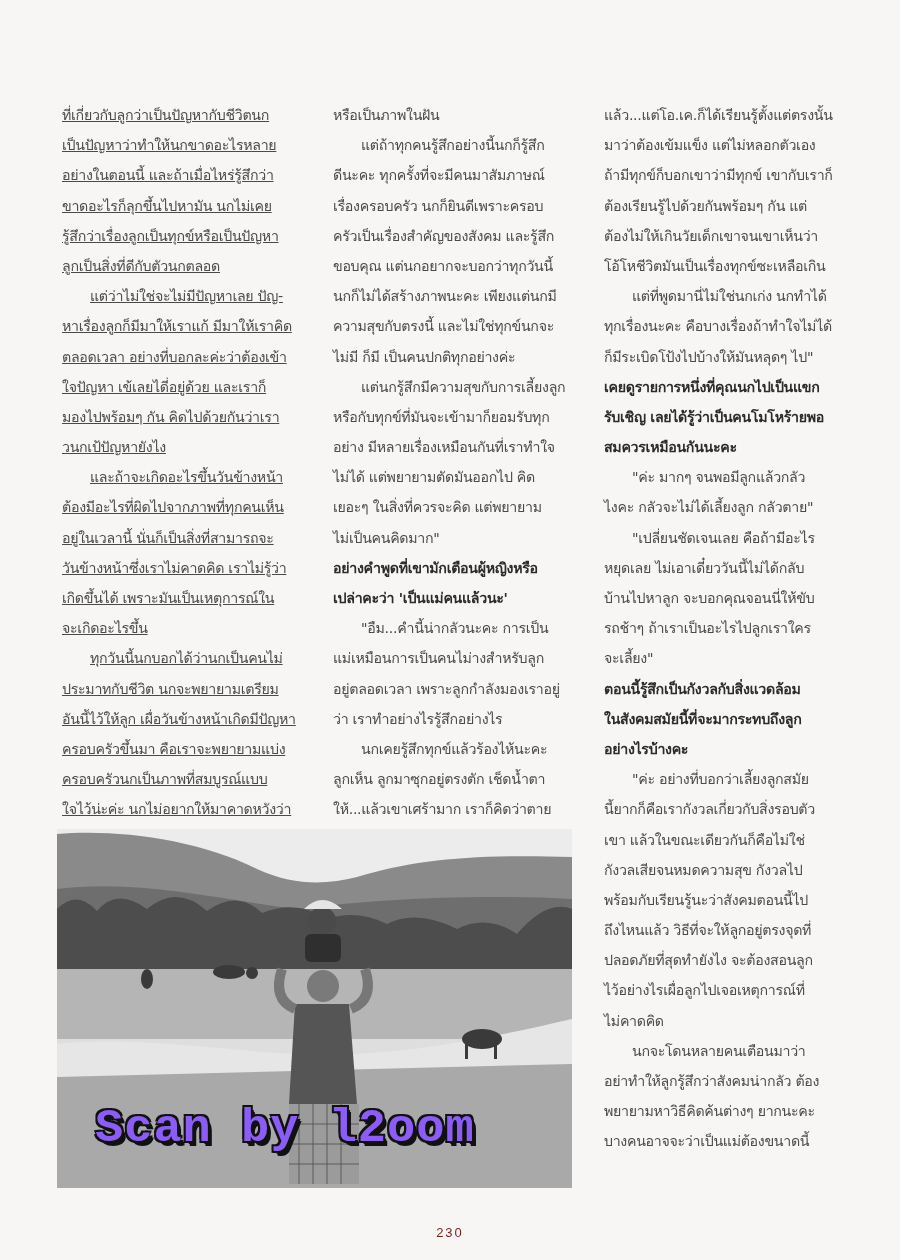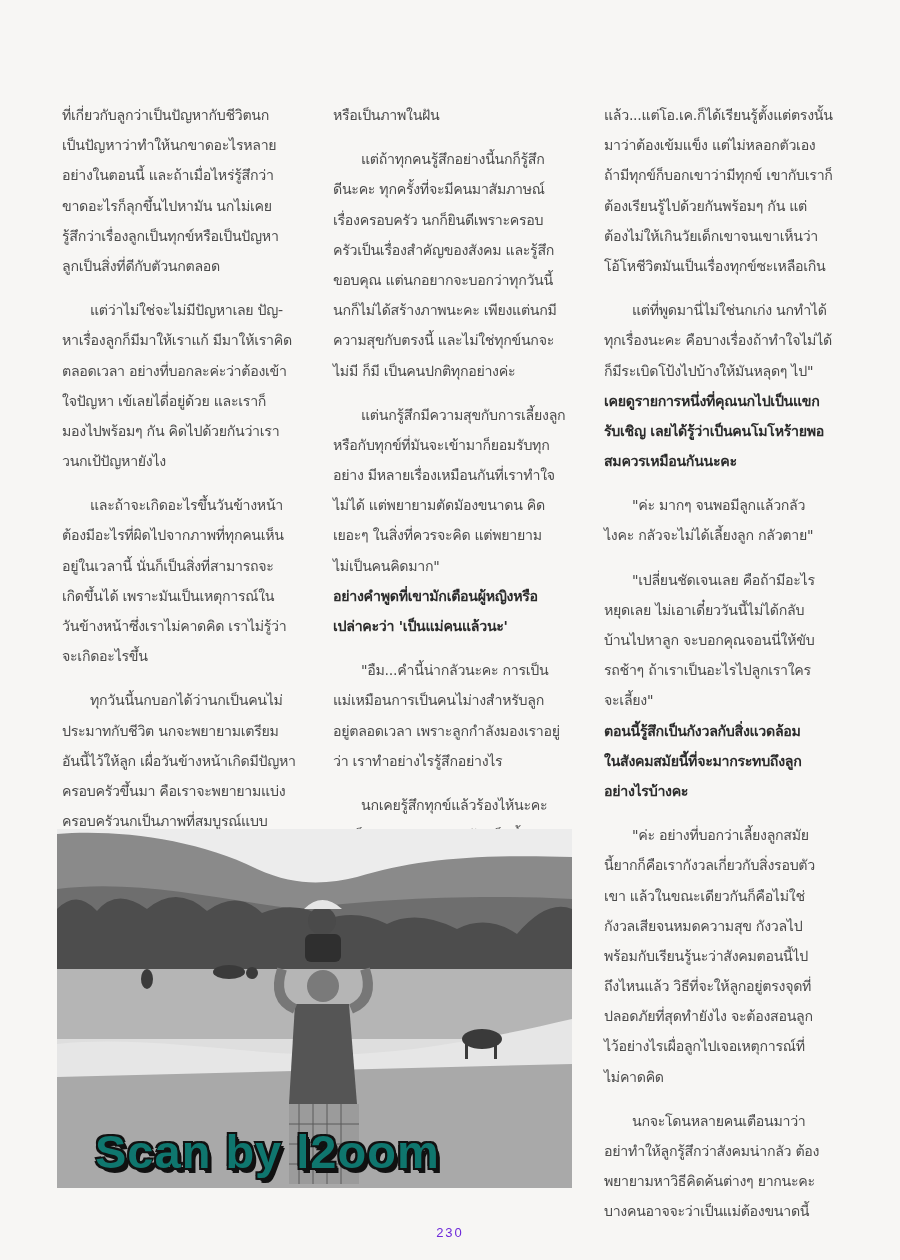--- a/index.html
+++ b/index.html
@@ -12,43 +12,42 @@
     }
     .page { position: absolute; inset: 0; }
     .col {
       position: absolute;
       font-size: 14.2px;
       line-height: 30.2px;
       letter-spacing: -0.3px;
       white-space: nowrap;
     }
     .col .line { display: block; height: 30.2px; }
-    .col .indent { padding-left: 28px; margin-top: 14px; }
+    .col .indent { padding-left: 28px; }
     .col .bold { font-weight: bold; color: #2b2b2b; }
-    #col1 { left: 62px; top: 100px; width: 252px; }
+    #col1 { left: 62px; top: 100px; width: 252px; text-decoration: underline; }
     #col2 { left: 333px; top: 100px; width: 248px; }
     #col3 { left: 604px; top: 100px; width: 252px; }
 
     .photo {
       position: absolute; left: 57px; top: 829px; width: 515px; height: 359px;
       overflow: hidden; background: #d9d9d9;
     }
     .photo svg { display: block; width: 100%; height: 100%; }
     .watermark {
       position: absolute; left: 95px; top: 1102px;
-      font-family: Liberation Sans, sans-serif;
+      font-family: Liberation Mono, monospace;
       font-size: 47px; font-weight: bold; letter-spacing: 1px;
-      color: #0f766e;
+      color: #8b5cf6;
       text-shadow: 3px 3px 0 #111, -2px -2px 0 #111, 2px -2px 0 #111, -2px 2px 0 #111, 4px 5px 0 #111;
       white-space: nowrap;
-      margin-top: 22px;
     }
     .page-number {
       position: absolute; left: 0; width: 900px; top: 1225px; text-align: center;
-      font-size: 13px; letter-spacing: 2px; color: #6d28d9;
+      font-size: 13px; letter-spacing: 2px; color: #7f1d1d;
       font-family: "Liberation Sans", sans-serif;
     }
   </style>
 </head>
 <body>
 
 <div class="page">
 
   <div class="col" id="col1">
       <span class="line">ที่เกี่ยวกับลูกว่าเป็นปัญหากับชีวิตนก</span>
@@ -59,22 +58,22 @@
       <span class="line">ลูกเป็นสิ่งที่ดีกับตัวนกตลอด</span>
       <span class="line indent">แต่ว่าไม่ใช่จะไม่มีปัญหาเลย  ปัญ-</span>
       <span class="line">หาเรื่องลูกก็มีมาให้เราแก้  มีมาให้เราคิด</span>
       <span class="line">ตลอดเวลา  อย่างที่บอกละค่ะว่าต้องเข้า</span>
       <span class="line">ใจปัญหา   เข้เลยไดี่อยู่ด้วย  และเราก็</span>
       <span class="line">มองไปพร้อมๆ  กัน  คิดไปด้วยกันว่าเรา</span>
       <span class="line">วนกเป้ปัญหายังไง</span>
       <span class="line indent">และถ้าจะเกิดอะไรขึ้นวันข้างหน้า</span>
       <span class="line">ต้องมีอะไรที่ผิดไปจากภาพที่ทุกคนเห็น</span>
       <span class="line">อยู่ในเวลานี้   นั่นก็เป็นสิ่งที่สามารถจะ</span>
+      <span class="line">วันข้างหน้าซึ่งเราไม่คาดคิด   เราไม่รู้ว่า</span>
       <span class="line">เกิดขึ้นได้   เพราะมันเป็นเหตุการณ์ใน</span>
-      <span class="line">วันข้างหน้าซึ่งเราไม่คาดคิด   เราไม่รู้ว่า</span>
       <span class="line">จะเกิดอะไรขึ้น</span>
       <span class="line indent">ทุกวันนี้นกบอกได้ว่านกเป็นคนไม่</span>
       <span class="line">ประมาทกับชีวิต   นกจะพยายามเตรียม</span>
       <span class="line">อันนี้ไว้ให้ลูก เผื่อวันข้างหน้าเกิดมีปัญหา</span>
       <span class="line">ครอบครัวขึ้นมา   คือเราจะพยายามแบ่ง</span>
       <span class="line">ครอบครัวนกเป็นภาพที่สมบูรณ์แบบ</span>
       <span class="line">ใจไว้น่ะค่ะ  นกไม่อยากให้มาคาดหวังว่า</span>
     </div>
   <div class="col" id="col2">
       <span class="line">หรือเป็นภาพในฝัน</span>
@@ -82,21 +81,21 @@
       <span class="line">ดีนะคะ   ทุกครั้งที่จะมีคนมาสัมภาษณ์</span>
       <span class="line">เรื่องครอบครัว   นกก็ยินดีเพราะครอบ</span>
       <span class="line">ครัวเป็นเรื่องสำคัญของสังคม   และรู้สึก</span>
       <span class="line">ขอบคุณ  แต่นกอยากจะบอกว่าทุกวันนี้</span>
       <span class="line">นกก็ไม่ได้สร้างภาพนะคะ  เพียงแต่นกมี</span>
       <span class="line">ความสุขกับตรงนี้   และไม่ใช่ทุกข์นกจะ</span>
       <span class="line">ไม่มี  ก็มี  เป็นคนปกติทุกอย่างค่ะ</span>
       <span class="line indent">แต่นกรู้สึกมีความสุขกับการเลี้ยงลูก</span>
       <span class="line">หรือกับทุกข์ที่มันจะเข้ามาก็ยอมรับทุก</span>
       <span class="line">อย่าง   มีหลายเรื่องเหมือนกันที่เราทำใจ</span>
-      <span class="line">ไม่ได้   แต่พยายามตัดมัองขนาดน   คิด</span>
+      <span class="line">ไม่ได้   แต่พยายามตัดมันออกไป   คิด</span>
       <span class="line">เยอะๆ  ในสิ่งที่ควรจะคิด   แต่พยายาม</span>
       <span class="line">ไม่เป็นคนคิดมาก"</span>
       <span class="line bold">อย่างคำพูดที่เขามักเตือนผู้หญิงหรือ</span>
       <span class="line bold">เปล่าคะว่า 'เป็นแม่คนแล้วนะ'</span>
       <span class="line indent">"อืม...คำนี้น่ากลัวนะคะ   การเป็น</span>
       <span class="line">แม่เหมือนการเป็นคนไม่างสำหรับลูก</span>
       <span class="line">อยู่ตลอดเวลา  เพราะลูกกำลังมองเราอยู่</span>
       <span class="line">ว่า  เราทำอย่างไรรู้สึกอย่างไร</span>
       <span class="line indent">นกเคยรู้สึกทุกข์แล้วร้องไห้นะคะ</span>
       <span class="line">ลูกเห็น  ลูกมาซุกอยู่ตรงตัก   เช็ดน้ำตา</span>

